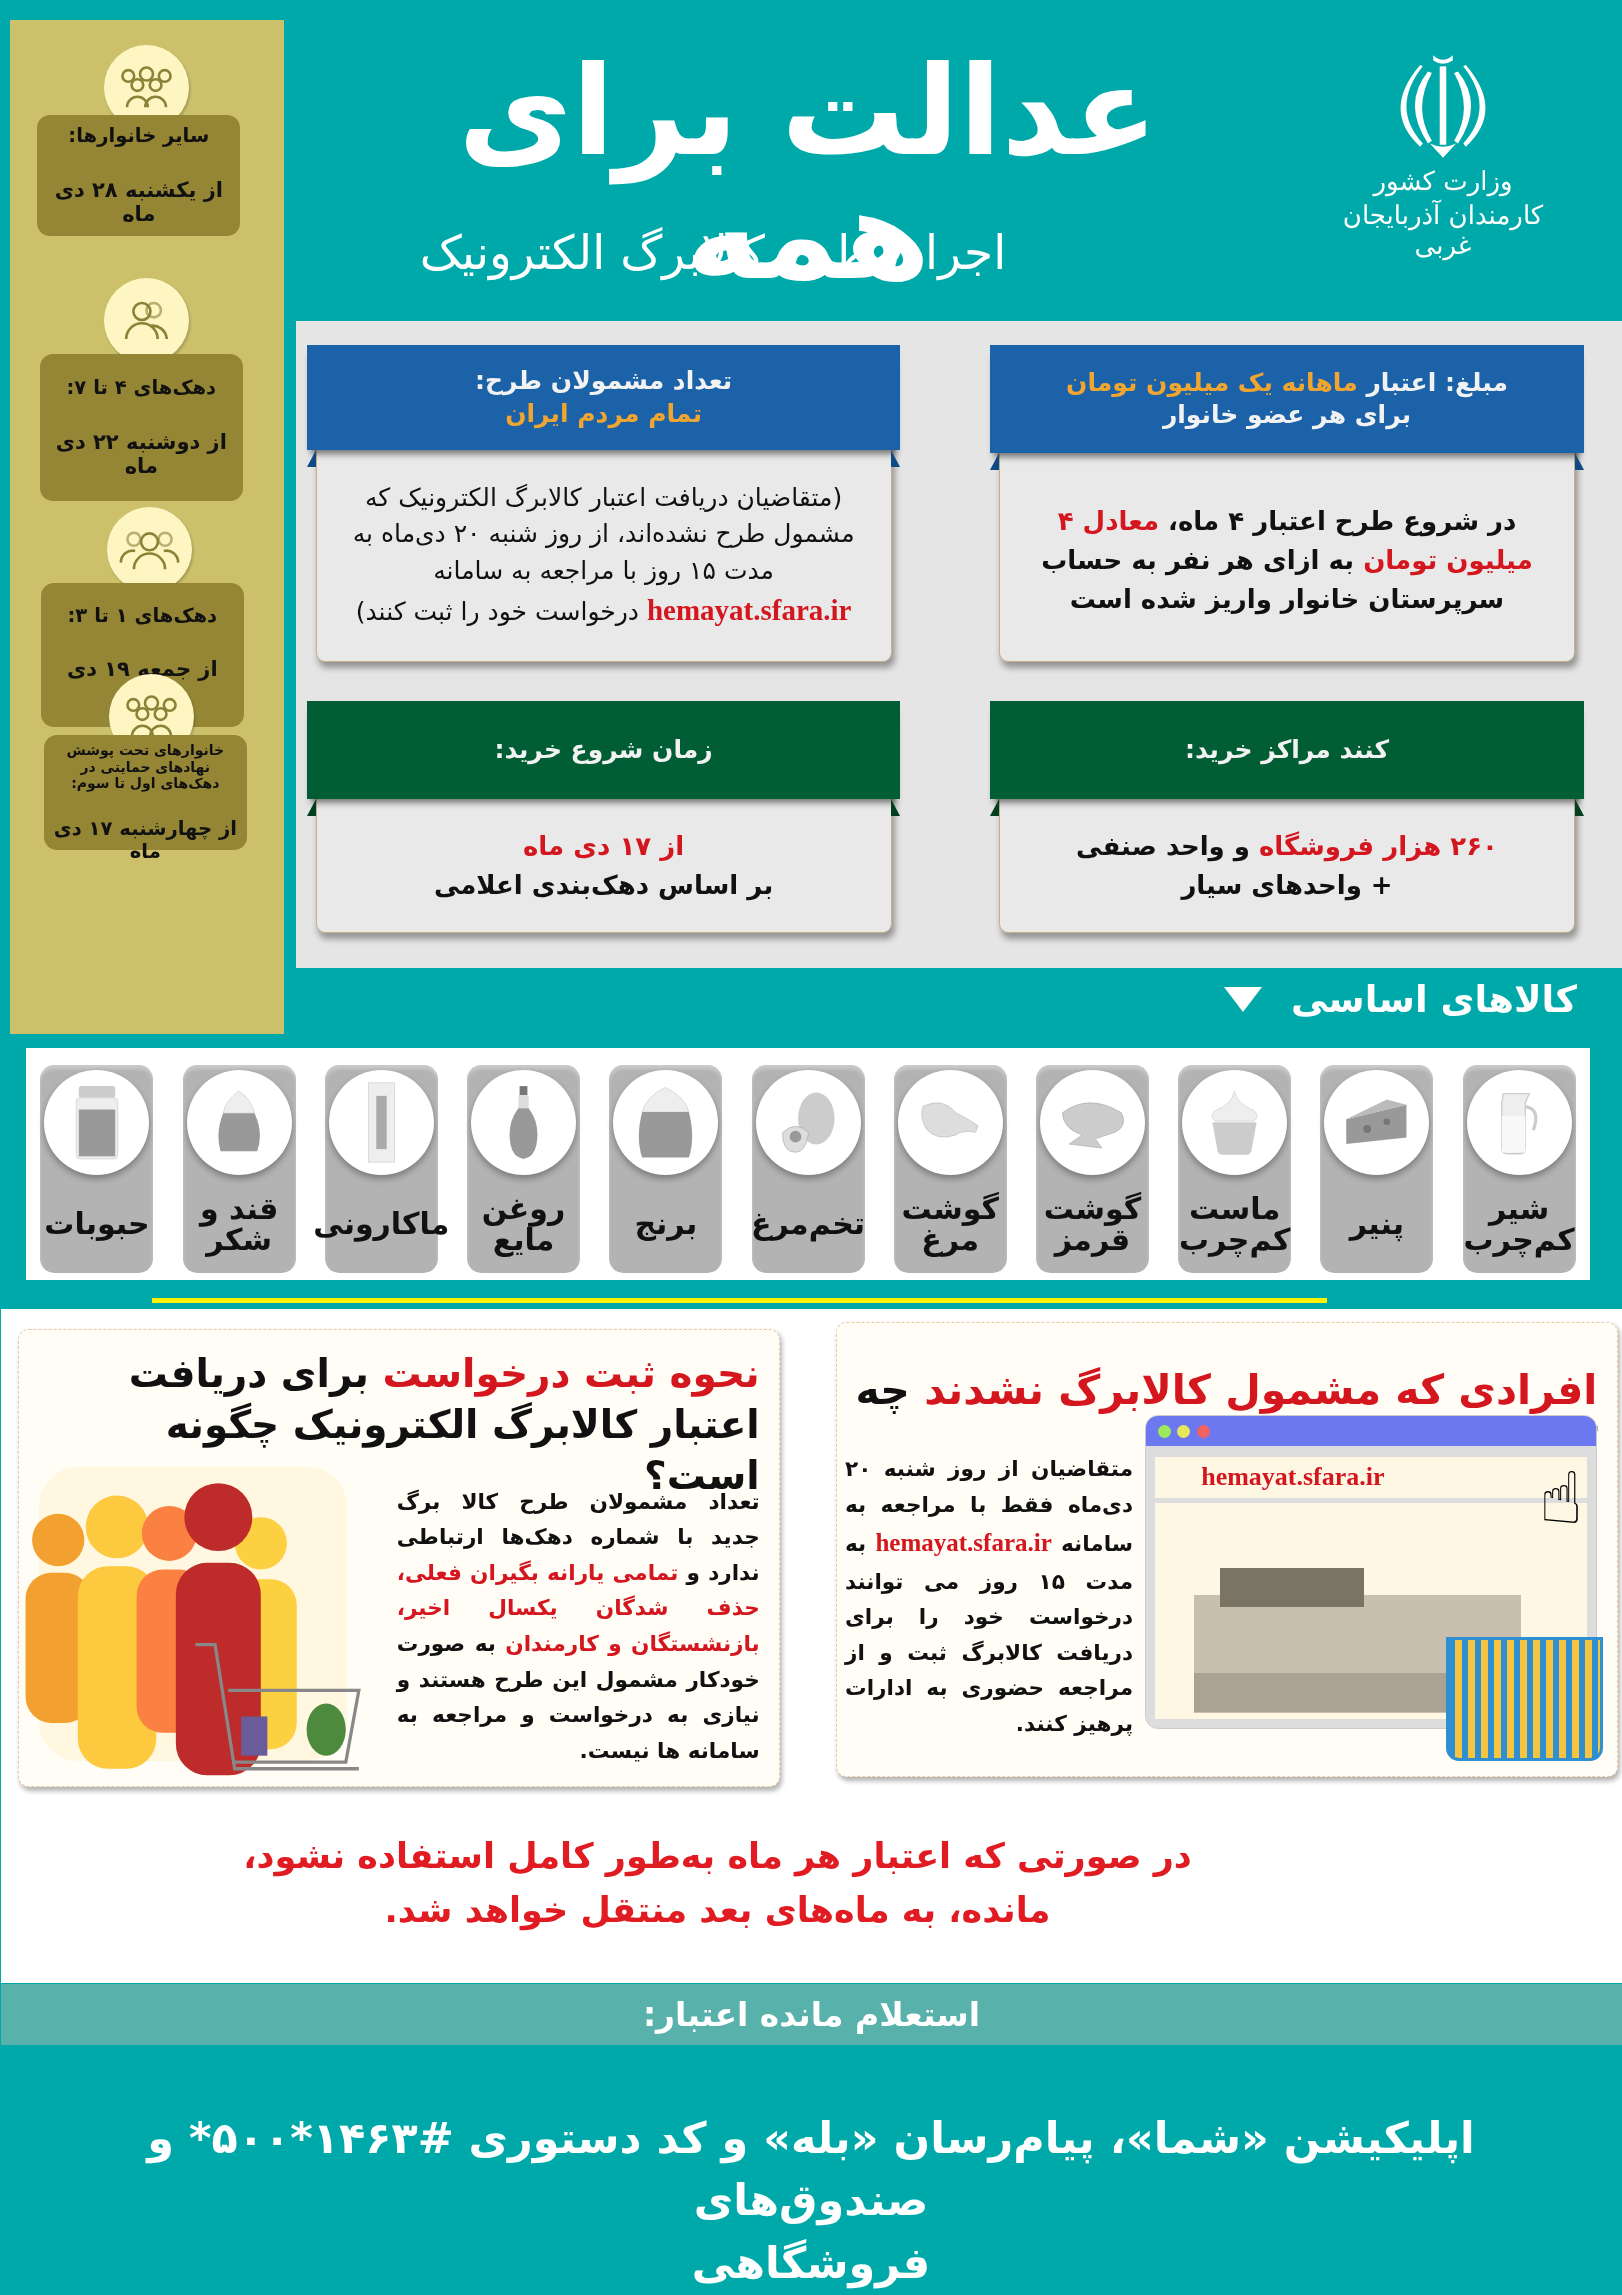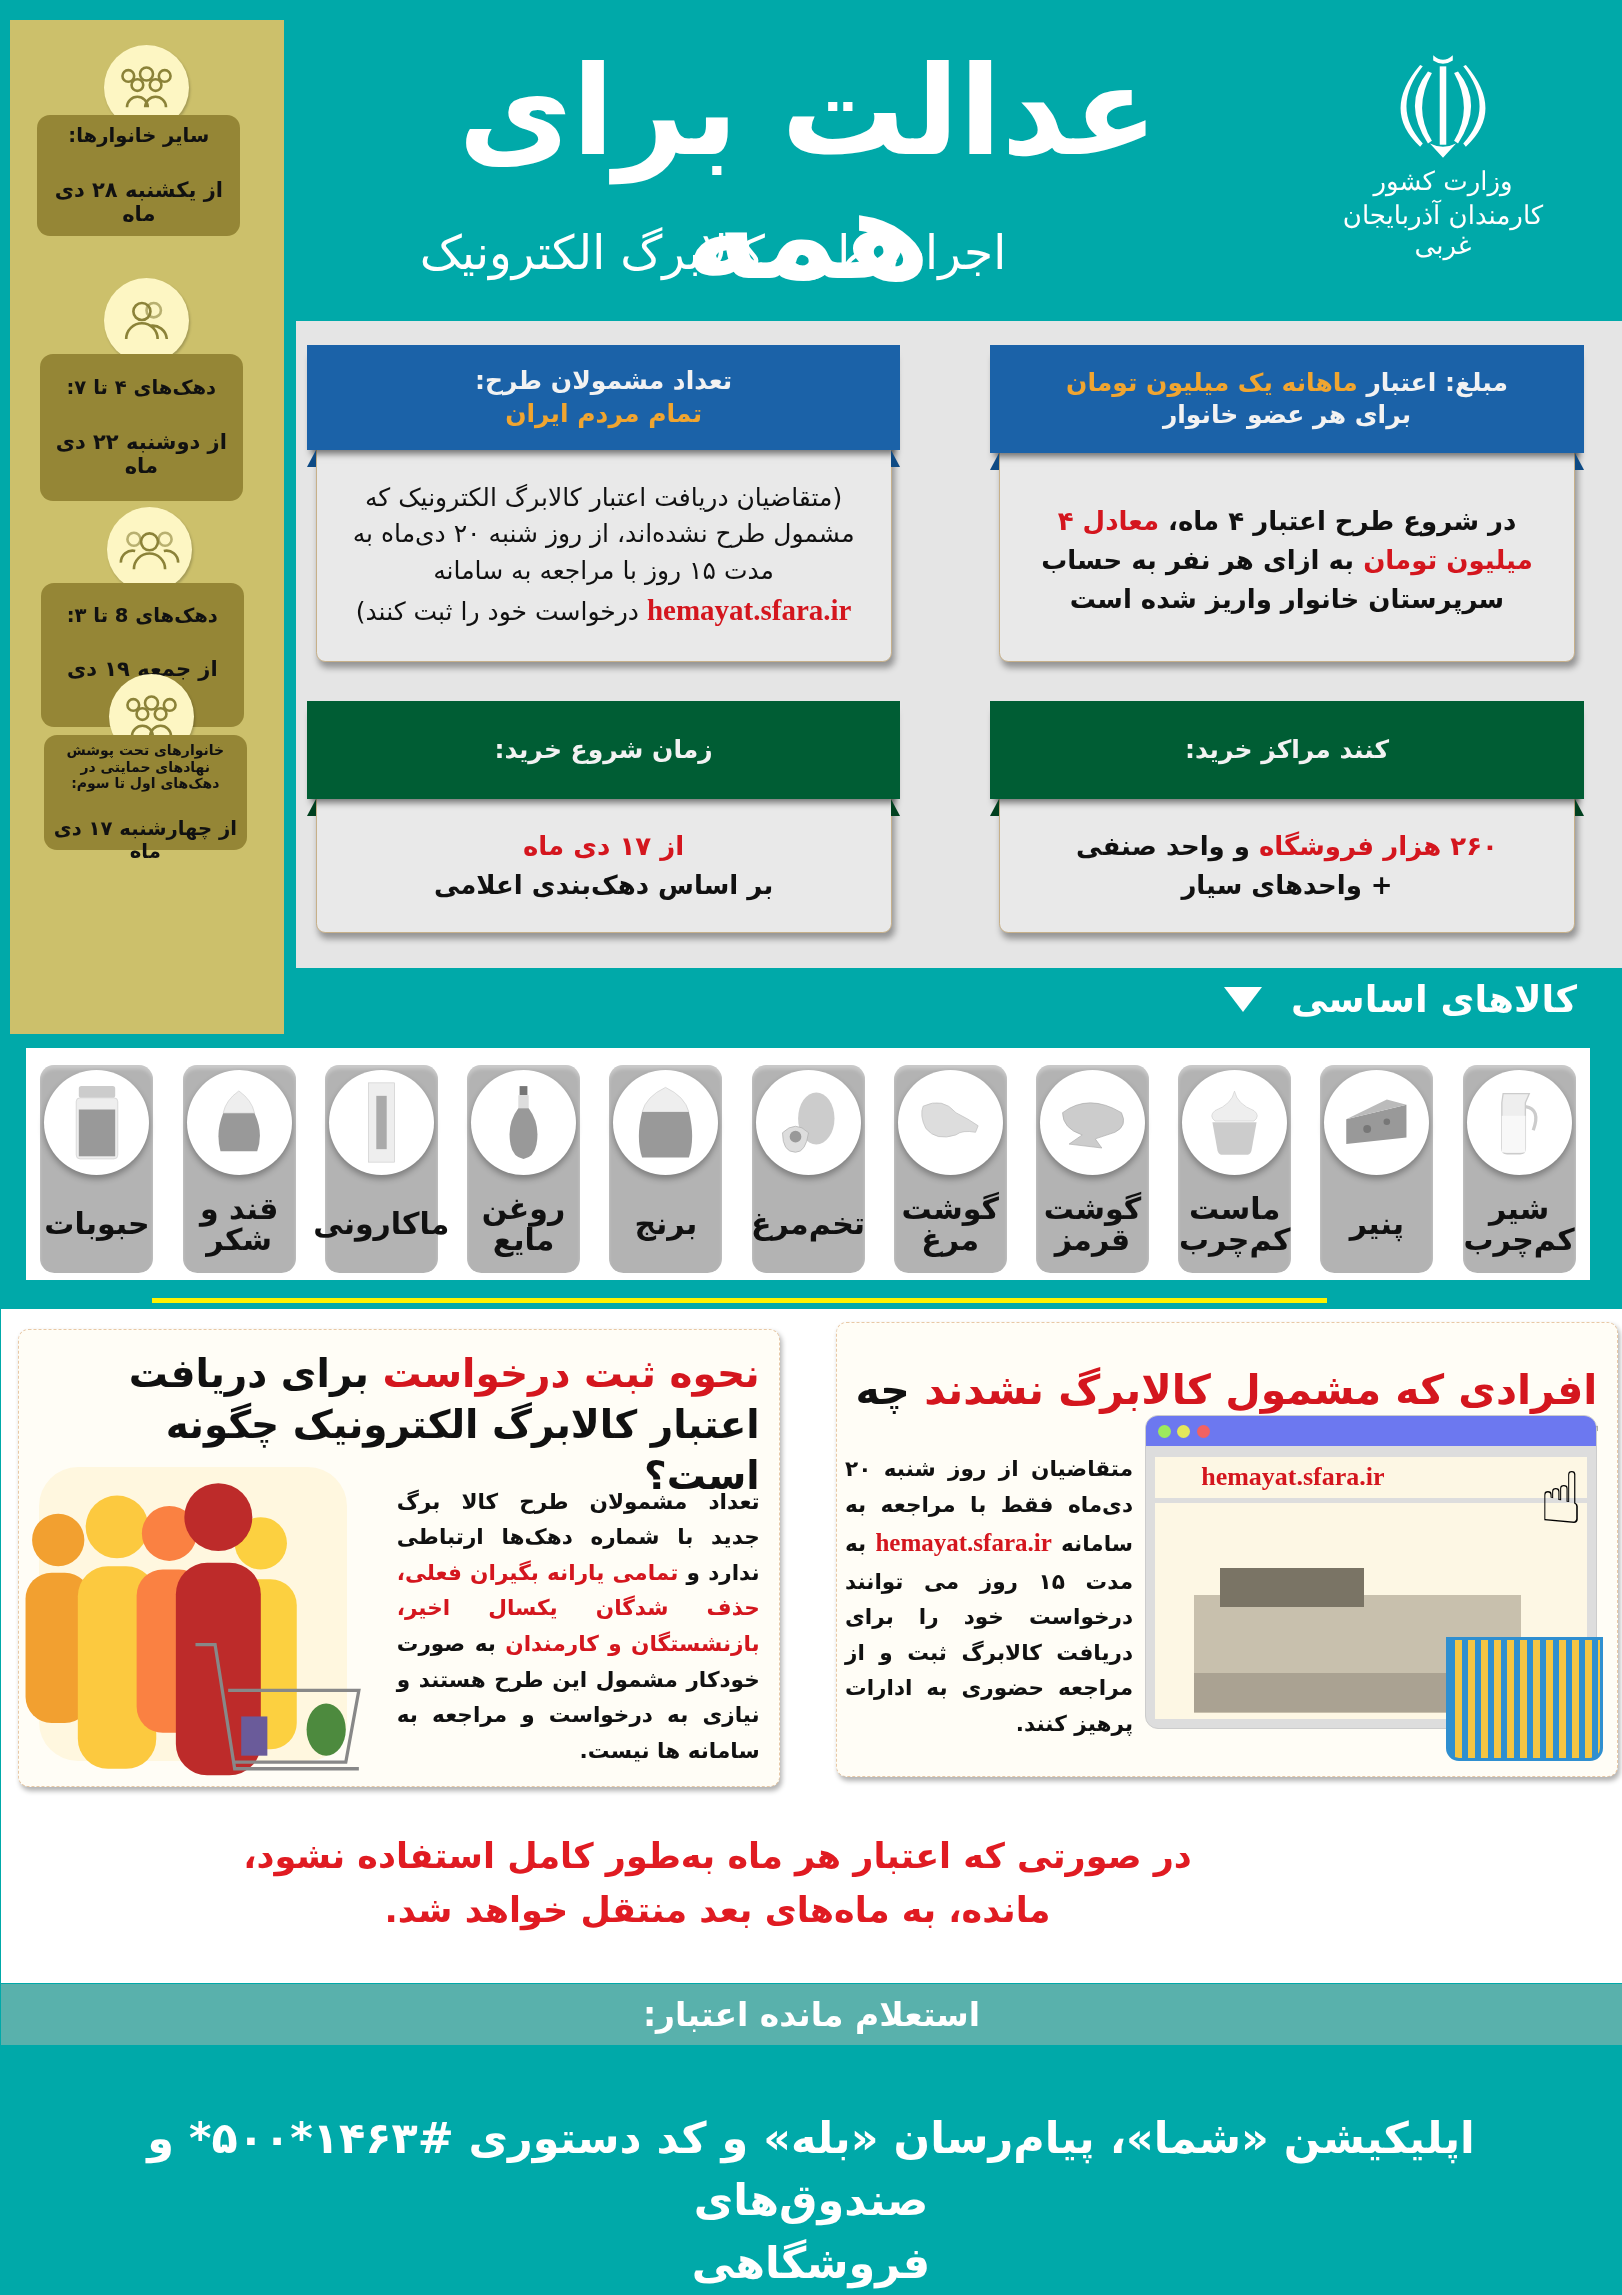--- a/index.html
+++ b/index.html
@@ -168,21 +168,21 @@
 
   <div class="sb-icon" style="left:97px; top:487px;">
     <svg width="65" height="46" viewBox="0 0 100 70" fill="none" stroke="#8b8238" stroke-width="4">
       <circle cx="26" cy="20" r="10" opacity="0.6"></circle>
         <circle cx="74" cy="20" r="10" opacity="0.6"></circle>
       <circle cx="50" cy="24" r="13"></circle>
       <path d="M26 66 a24 24 0 0 1 48 0 M6 56 a18 18 0 0 1 22 -18 M94 56 a18 18 0 0 0 -22 -18"></path>
     </svg>
   </div>
   <div class="sb-box" style="left:31px; top:563px; width:203px; height:144px;">
-    <div class="t1">دهک‌های 8 تا ۳:</div>
+    <div class="t1">دهک‌های ۱ تا ۳:</div>
     <div class="t2">از جمعه ۱۹ دی ماه</div>
   </div>
 
   <div class="sb-icon" style="left:99px; top:654px;">
     <svg width="65" height="46" viewBox="0 0 100 70" fill="none" stroke="#8b8238" stroke-width="4">
       <circle cx="22" cy="18" r="9"></circle>
         <circle cx="50" cy="15" r="10"></circle>
         <circle cx="78" cy="18" r="9"></circle>
       <circle cx="36" cy="32" r="9"></circle>
         <circle cx="64" cy="32" r="9"></circle>

